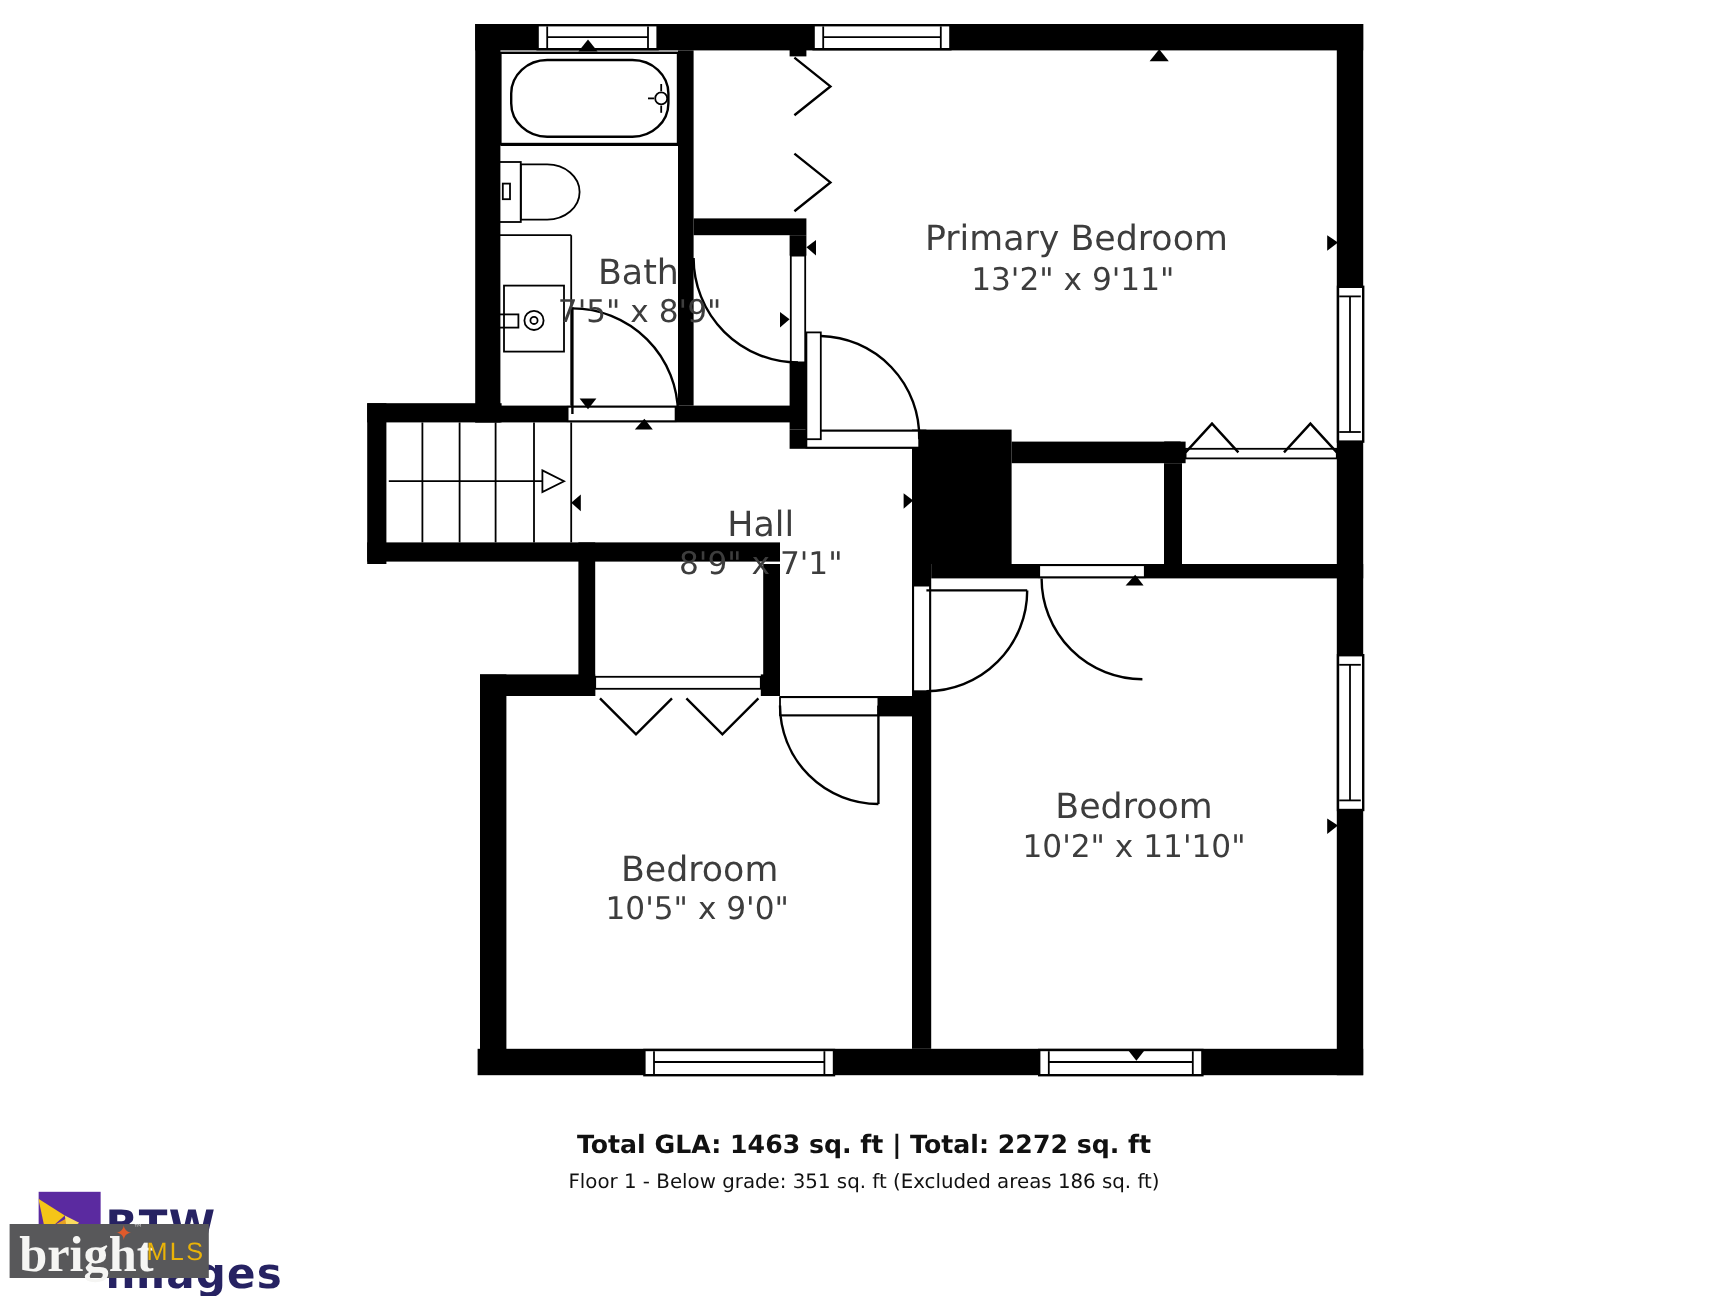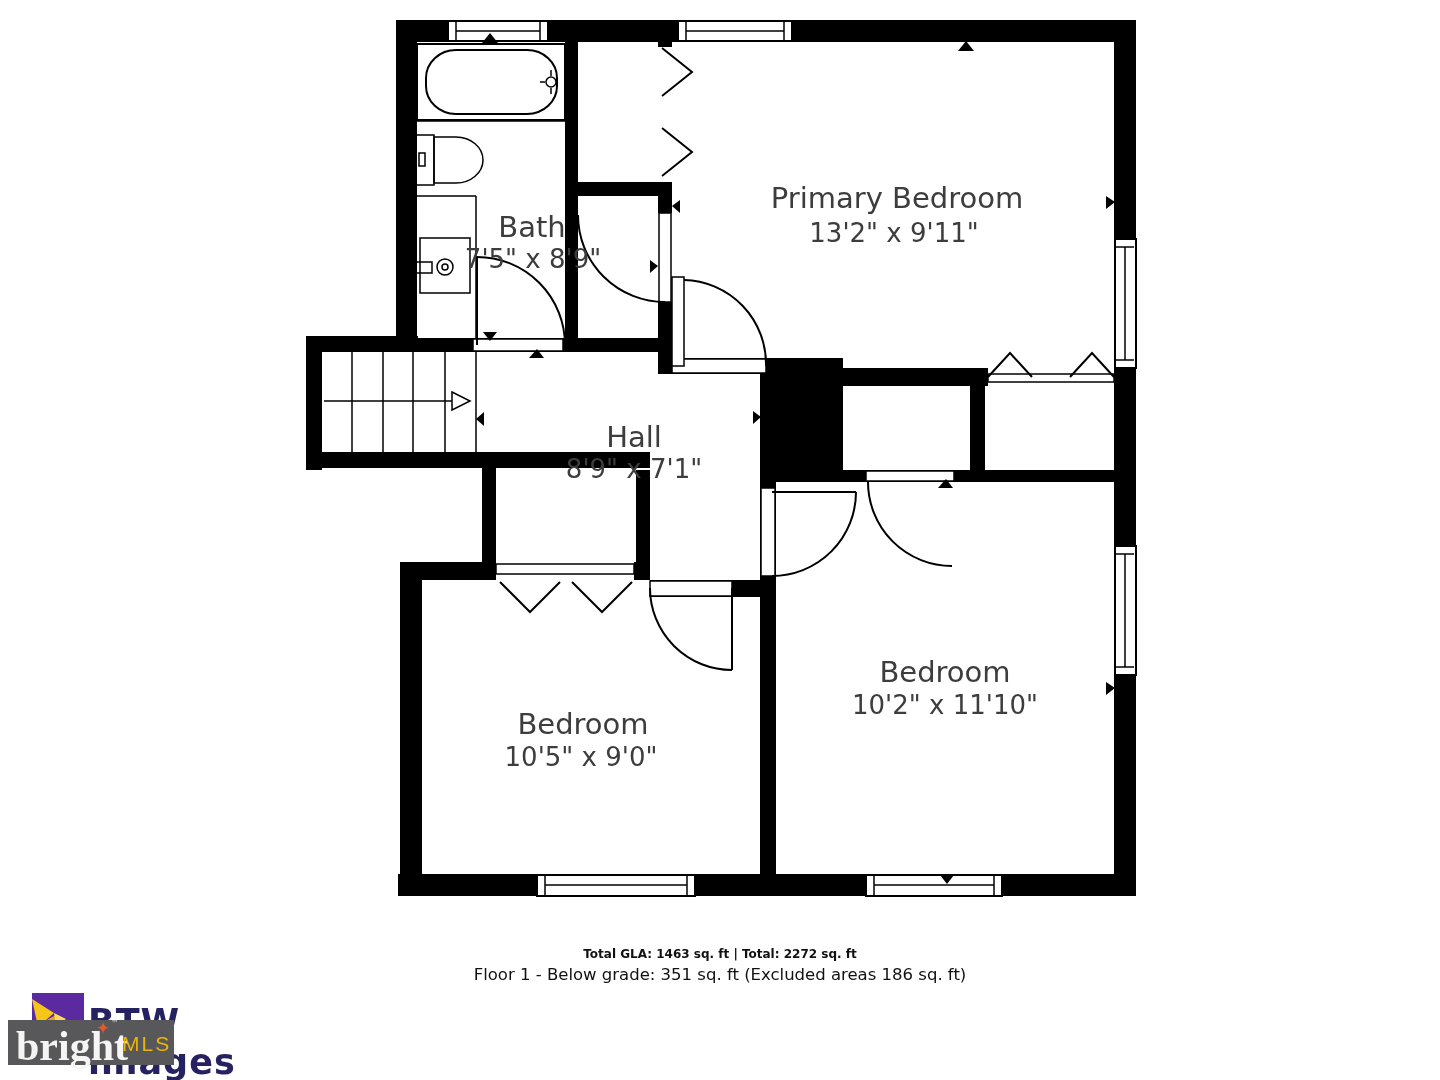--- a/index.html
+++ b/index.html
@@ -8,22 +8,22 @@
   #plan-svg{position:absolute;left:0;top:0;}
   .room-name{font-size:29px;fill:#3d3d3d;}
   .room-dims{font-size:26px;fill:#3d3d3d;}
   .wall{fill:#000000;stroke:none;}
   .win{fill:#ffffff;stroke:#000000;stroke-width:2;}
   .thin{stroke:#000000;stroke-width:2;fill:none;}
   .thin15{stroke:#000000;stroke-width:1.5;fill:none;}
   .leafgap{fill:#ffffff;stroke:#000000;stroke-width:1.5;}
   .mk{fill:#000000;stroke:none;}
   .footer{position:absolute;left:0;top:944px;width:1440px;text-align:center;color:#111111;}
-  .footer .total{font-weight:bold;font-size:12px;line-height:21px;}
-  .footer .fl{font-size:16.5px;line-height:20.5px;}
+  .footer .total{font-weight:bold;font-size:21px;line-height:21px;}
+  .footer .fl{font-size:16.5px;line-height:20.5px;margin-top:10px;}
   .footer .disclaimer{font-size:10.5px;margin-top:12px;color:#222222;}
   
   .btw-wrap{position:absolute;left:0;top:985px;width:340px;height:95px;}
   .btw-square{position:absolute;left:32px;top:8px;width:52px;height:52px;z-index:1;}
   .btw-text{position:absolute;left:88px;top:17px;z-index:1;font-size:35px;font-weight:600;
             letter-spacing:1px;color:#262262;font-family:"DejaVu Sans","Liberation Sans",sans-serif;}
   .bright-box{position:absolute;left:8px;top:35px;width:166px;height:45px;background:#58585a;z-index:2;}
   .bright-word{position:absolute;left:8px;top:2px;font-family:"Liberation Serif","DejaVu Serif",serif;
                font-weight:bold;font-size:42px;color:#f5f5f3;}
   .bright-star{position:absolute;left:88px;top:-2px;font-size:17px;color:#e05a2b;z-index:3;}

